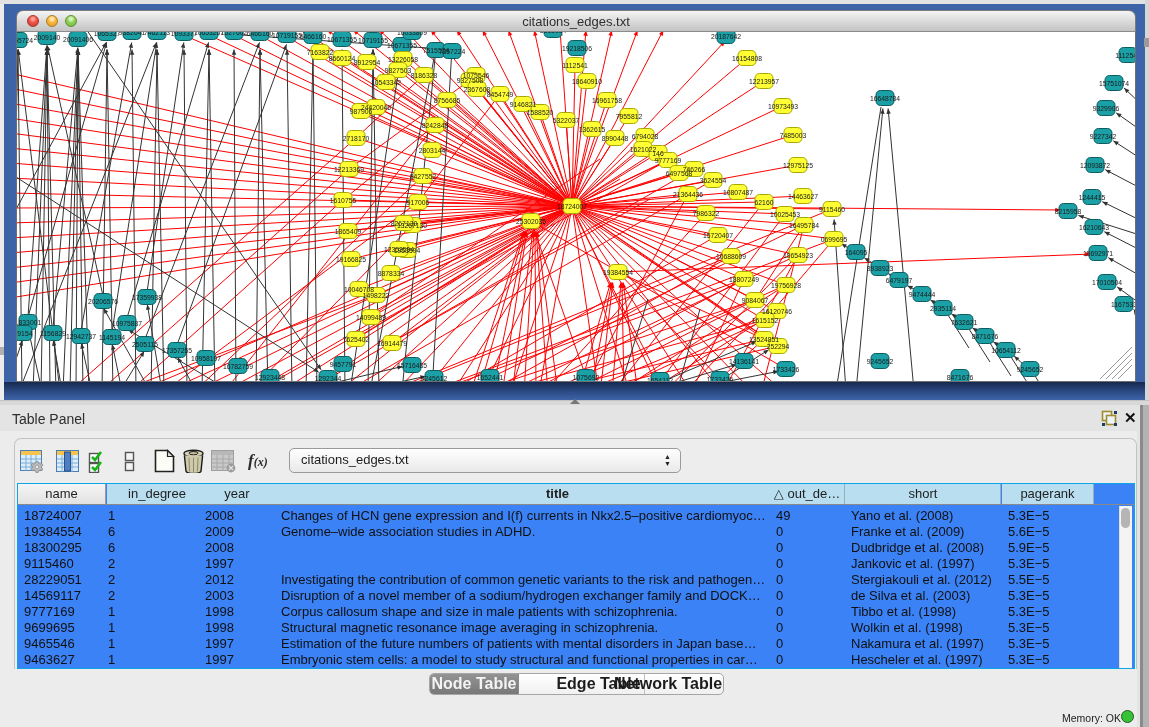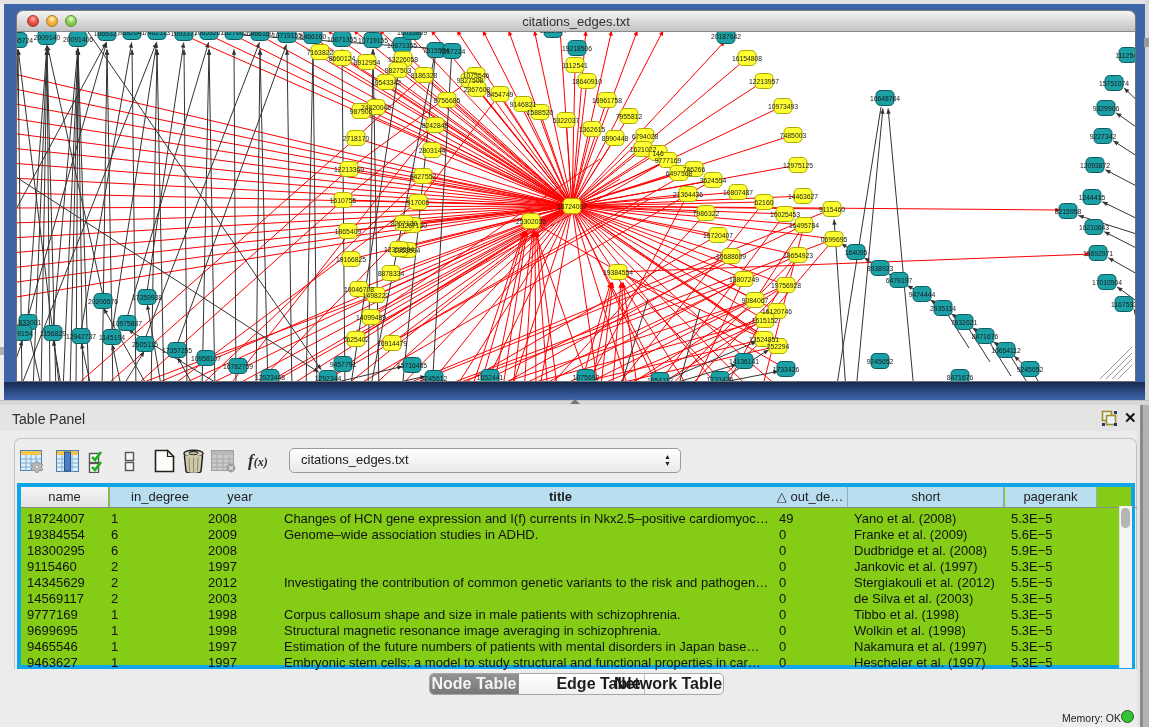--- a/index.html
+++ b/index.html
@@ -47,22 +47,22 @@
 
 #toolpanel { left:14px; top:438px; width:1123px; height:231px;
   background:#ededed; border:1px solid #c2c2c2; border-radius:7px 7px 0 0;
   border-bottom:none; }
 
 #combo { left:289px; top:448px; width:392px; height:25px; border:1px solid #9a9a9a;
   border-radius:5px; background:linear-gradient(#ffffff, #e9e9e9); }
 #combo-t { left:301px; top:452px; font-size:13px; color:#1c1c1c; }
 #combo-a { left:664px; top:453px; font-size:7px; color:#222; line-height:7px; letter-spacing:0; }
 
-#tbl { left:17px; top:483px; width:1118px; height:186px; background:#84cc16;
-  border:4px solid #0ea5e9; }
+#tbl { left:17px; top:483px; width:1118px; height:186px; background:#3b82f6;
+  border:1px solid #0ea5e9; }
 #thead { position:absolute; left:0; top:0; width:1116px; height:21px;
   border-bottom:1px solid #8a8a8a; font-size:13px; color:#1e1e1e; }
 #thead span { position:absolute; top:0; height:20px; line-height:20px;
   text-align:center; background:#b9def0; border-right:1px solid #93aebc; }
 #thead .h0 { left:0; width:88px; background:linear-gradient(#f5f5f5,#e2e2e2); border-right:1px solid #9a9a9a; }
 #thead .h1 { left:89px; width:101px; }
 #thead .h2 { left:181px; width:77px; }
 #thead .h3 { left:251px; width:578px;font-weight:bold; }
 #thead .h4 { left:752px; width:75px; }
 #thead .h5 { left:828px; width:155px; }
@@ -1056,32 +1056,33 @@
       </div>
 <div class="tr">
         <span class="c0">9115460</span>
         <span class="c1">2</span>
         <span class="c2">1997</span>
         <span class="c4">0</span>
         <span class="c5">Jankovic et al. (1997)</span>
         <span class="c6">5.3E−5</span>
       </div>
 <div class="tr">
-        <span class="c0">14345629</span>
+        <span class="c0">28229051</span>
         <span class="c1">2</span>
         <span class="c2">2012</span>
         <span class="c3">Investigating the contribution of common genetic variants to the risk and pathogen…</span>
         <span class="c4">0</span>
         <span class="c5">Stergiakouli et al. (2012)</span>
         <span class="c6">5.5E−5</span>
       </div>
 <div class="tr">
         <span class="c0">14569117</span>
         <span class="c1">2</span>
         <span class="c2">2003</span>
+        <span class="c3">Disruption of a novel member of a sodium/hydrogen exchanger family and DOCK…</span>
         <span class="c4">0</span>
         <span class="c5">de Silva et al. (2003)</span>
         <span class="c6">5.3E−5</span>
       </div>
 <div class="tr">
         <span class="c0">9777169</span>
         <span class="c1">1</span>
         <span class="c2">1998</span>
         <span class="c3">Corpus callosum shape and size in male patients with schizophrenia.</span>
         <span class="c4">0</span>

